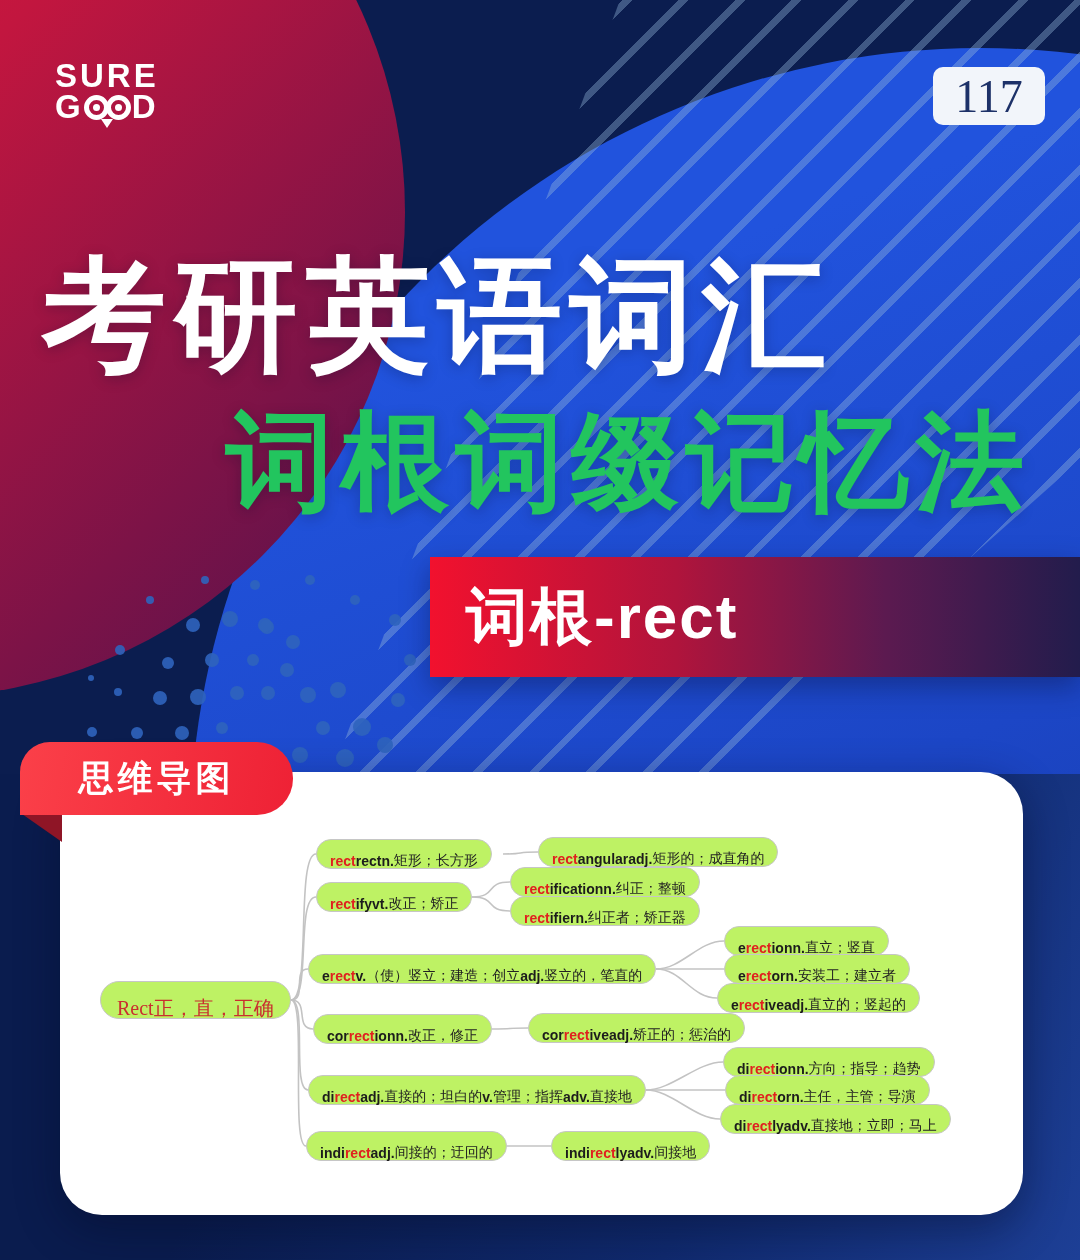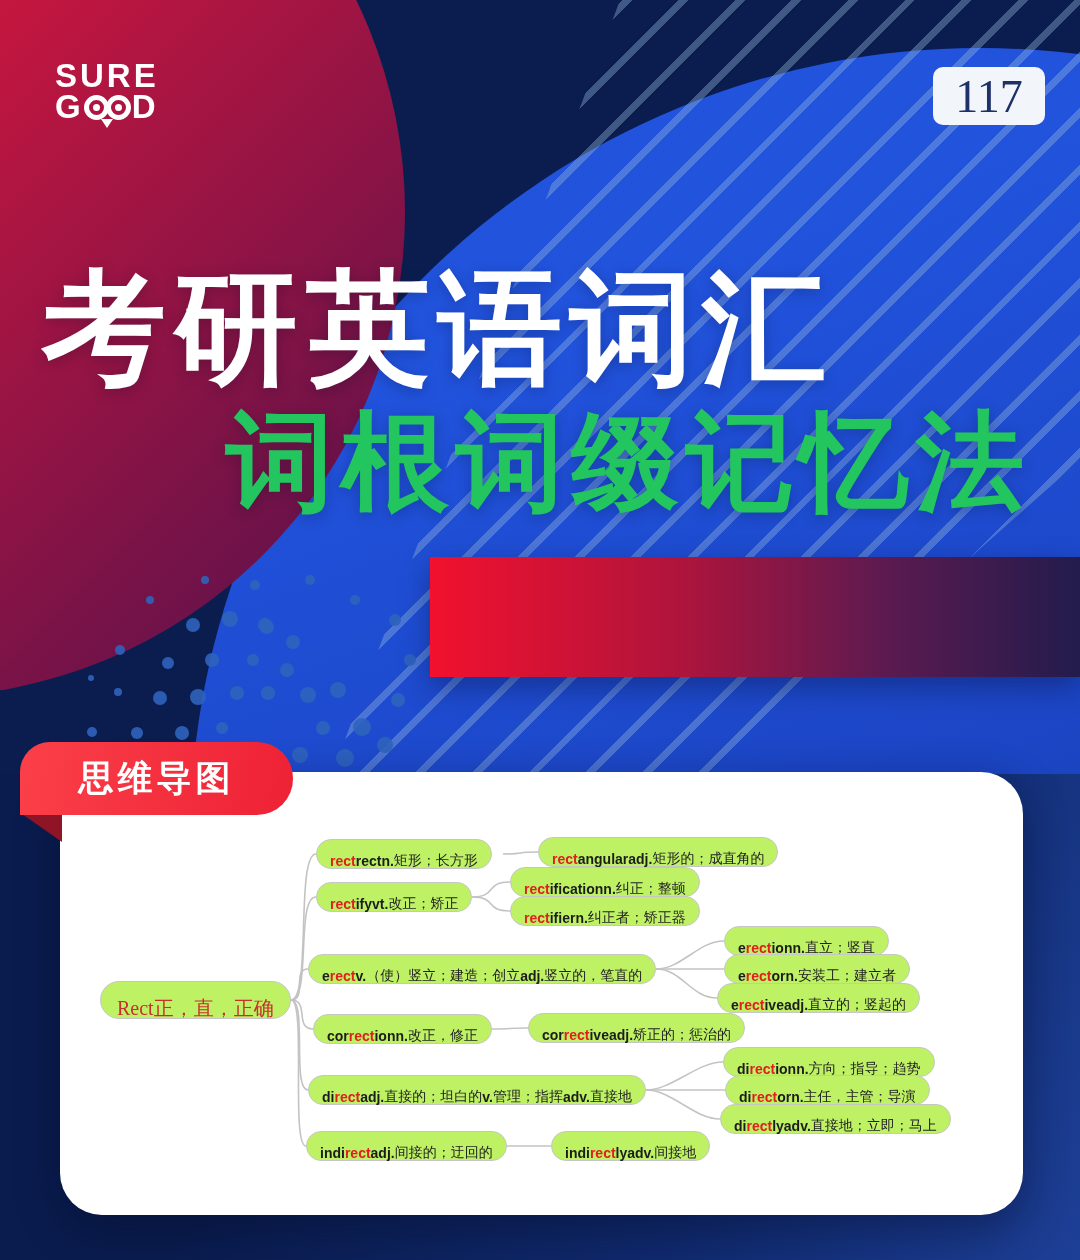--- a/index.html
+++ b/index.html
@@ -29,21 +29,21 @@
   .eye::after{content:"";position:absolute;left:4px;top:4px;width:7px;height:7px;background:#fff;border-radius:50%;}
   .beak{position:absolute;left:50%;bottom:-8px;transform:translateX(-50%);width:0;height:0;
         border-left:6px solid transparent;border-right:6px solid transparent;border-top:9px solid #fff;}
   .logo-cjk{font-size:72px;font-weight:900;letter-spacing:5px;margin-left:16px;line-height:1;}
   
   .badge{position:absolute;left:933px;top:67px;width:112px;height:58px;background:#f2f5fa;border-radius:10px;
         display:flex;align-items:center;justify-content:center;
         font-family:"Liberation Serif","DejaVu Serif",serif;font-size:46px;color:#1d3168;}
   
   .t1{position:absolute;left:42px;top:244px;font-size:124px;font-weight:900;color:#fff;letter-spacing:8px;
-        line-height:1.15;text-shadow:0 3px 14px rgba(5,10,40,.25);white-space:nowrap;margin-top:13px;}
+        line-height:1.15;text-shadow:0 3px 14px rgba(5,10,40,.25);white-space:nowrap;}
   .t2{position:absolute;left:226px;top:408px;font-size:108px;font-weight:900;color:#22c55e;letter-spacing:7px;
         line-height:1.15;text-shadow:0 3px 14px rgba(5,10,40,.25);white-space:nowrap;font-family:Liberation Mono, monospace;}
   
   .banner{position:absolute;left:430px;top:557px;width:650px;height:120px;box-sizing:border-box;
         background:linear-gradient(90deg,#f2112e 0%,#b0143c 38%,#5c1a50 70%,#221c4c 100%);
         display:flex;align-items:center;padding-left:36px;color:#fff;font-size:62px;font-weight:800;
         letter-spacing:2px;box-shadow:0 10px 26px rgba(5,10,40,.35);white-space:nowrap;}
   .banner .gap{display:inline-block;width:34px;}
   
   .ribbon{position:absolute;left:20px;top:742px;width:273px;height:73px;z-index:5;
@@ -127,20 +127,21 @@
       </div>
     </div>
   </div>
 
   <div class="badge">117</div>
 
   <div class="t1">考研英语词汇</div>
   <div class="t2">词根词缀记忆法</div>
 
   <div class="banner">
+    <span>词根-rect</span>
     <span class="gap"></span>
   </div>
 
   <div class="ribbon-fold"></div>
   <div class="ribbon">思维导图</div>
 
   <div class="card" id="mmcard">
     <svg class="links" id="links" xmlns="http://www.w3.org/2000/svg" viewBox="0 0 963 443">
         <path d="M 231 228 C 251.5 228, 235.5 82, 256 82"></path>
         <path d="M 443 82 C 468.5 82, 452.5 80, 478 80"></path>

